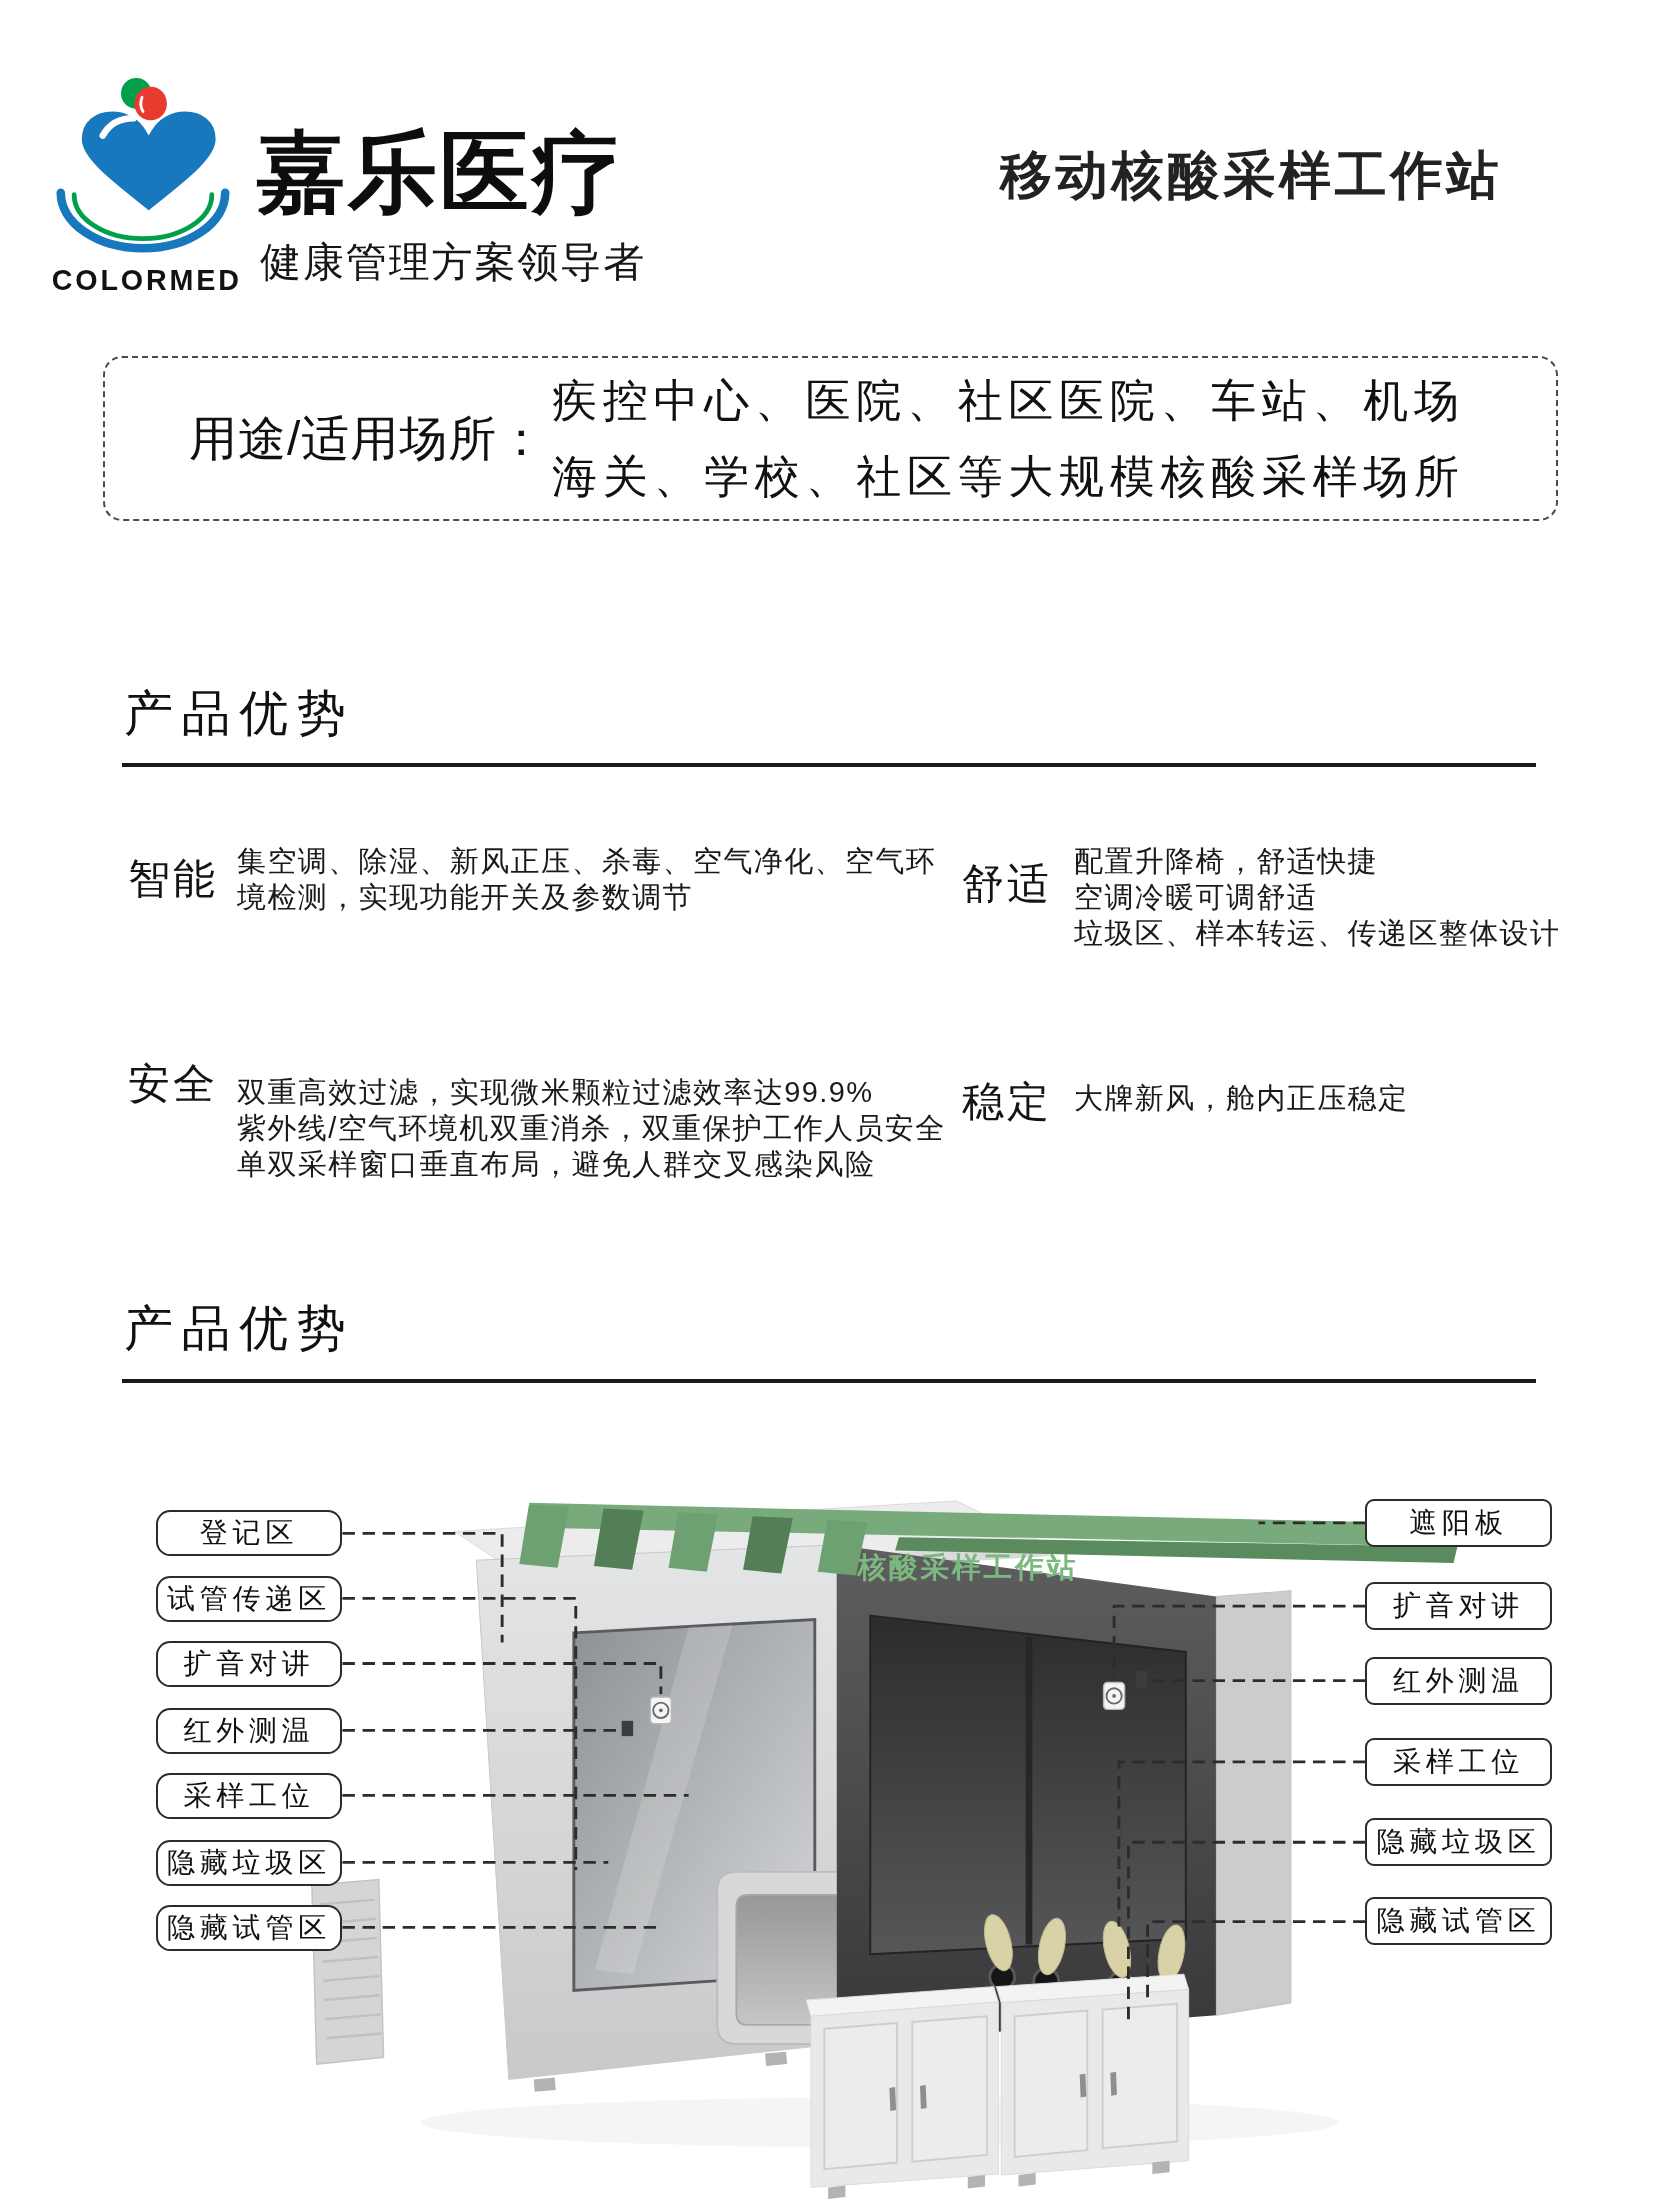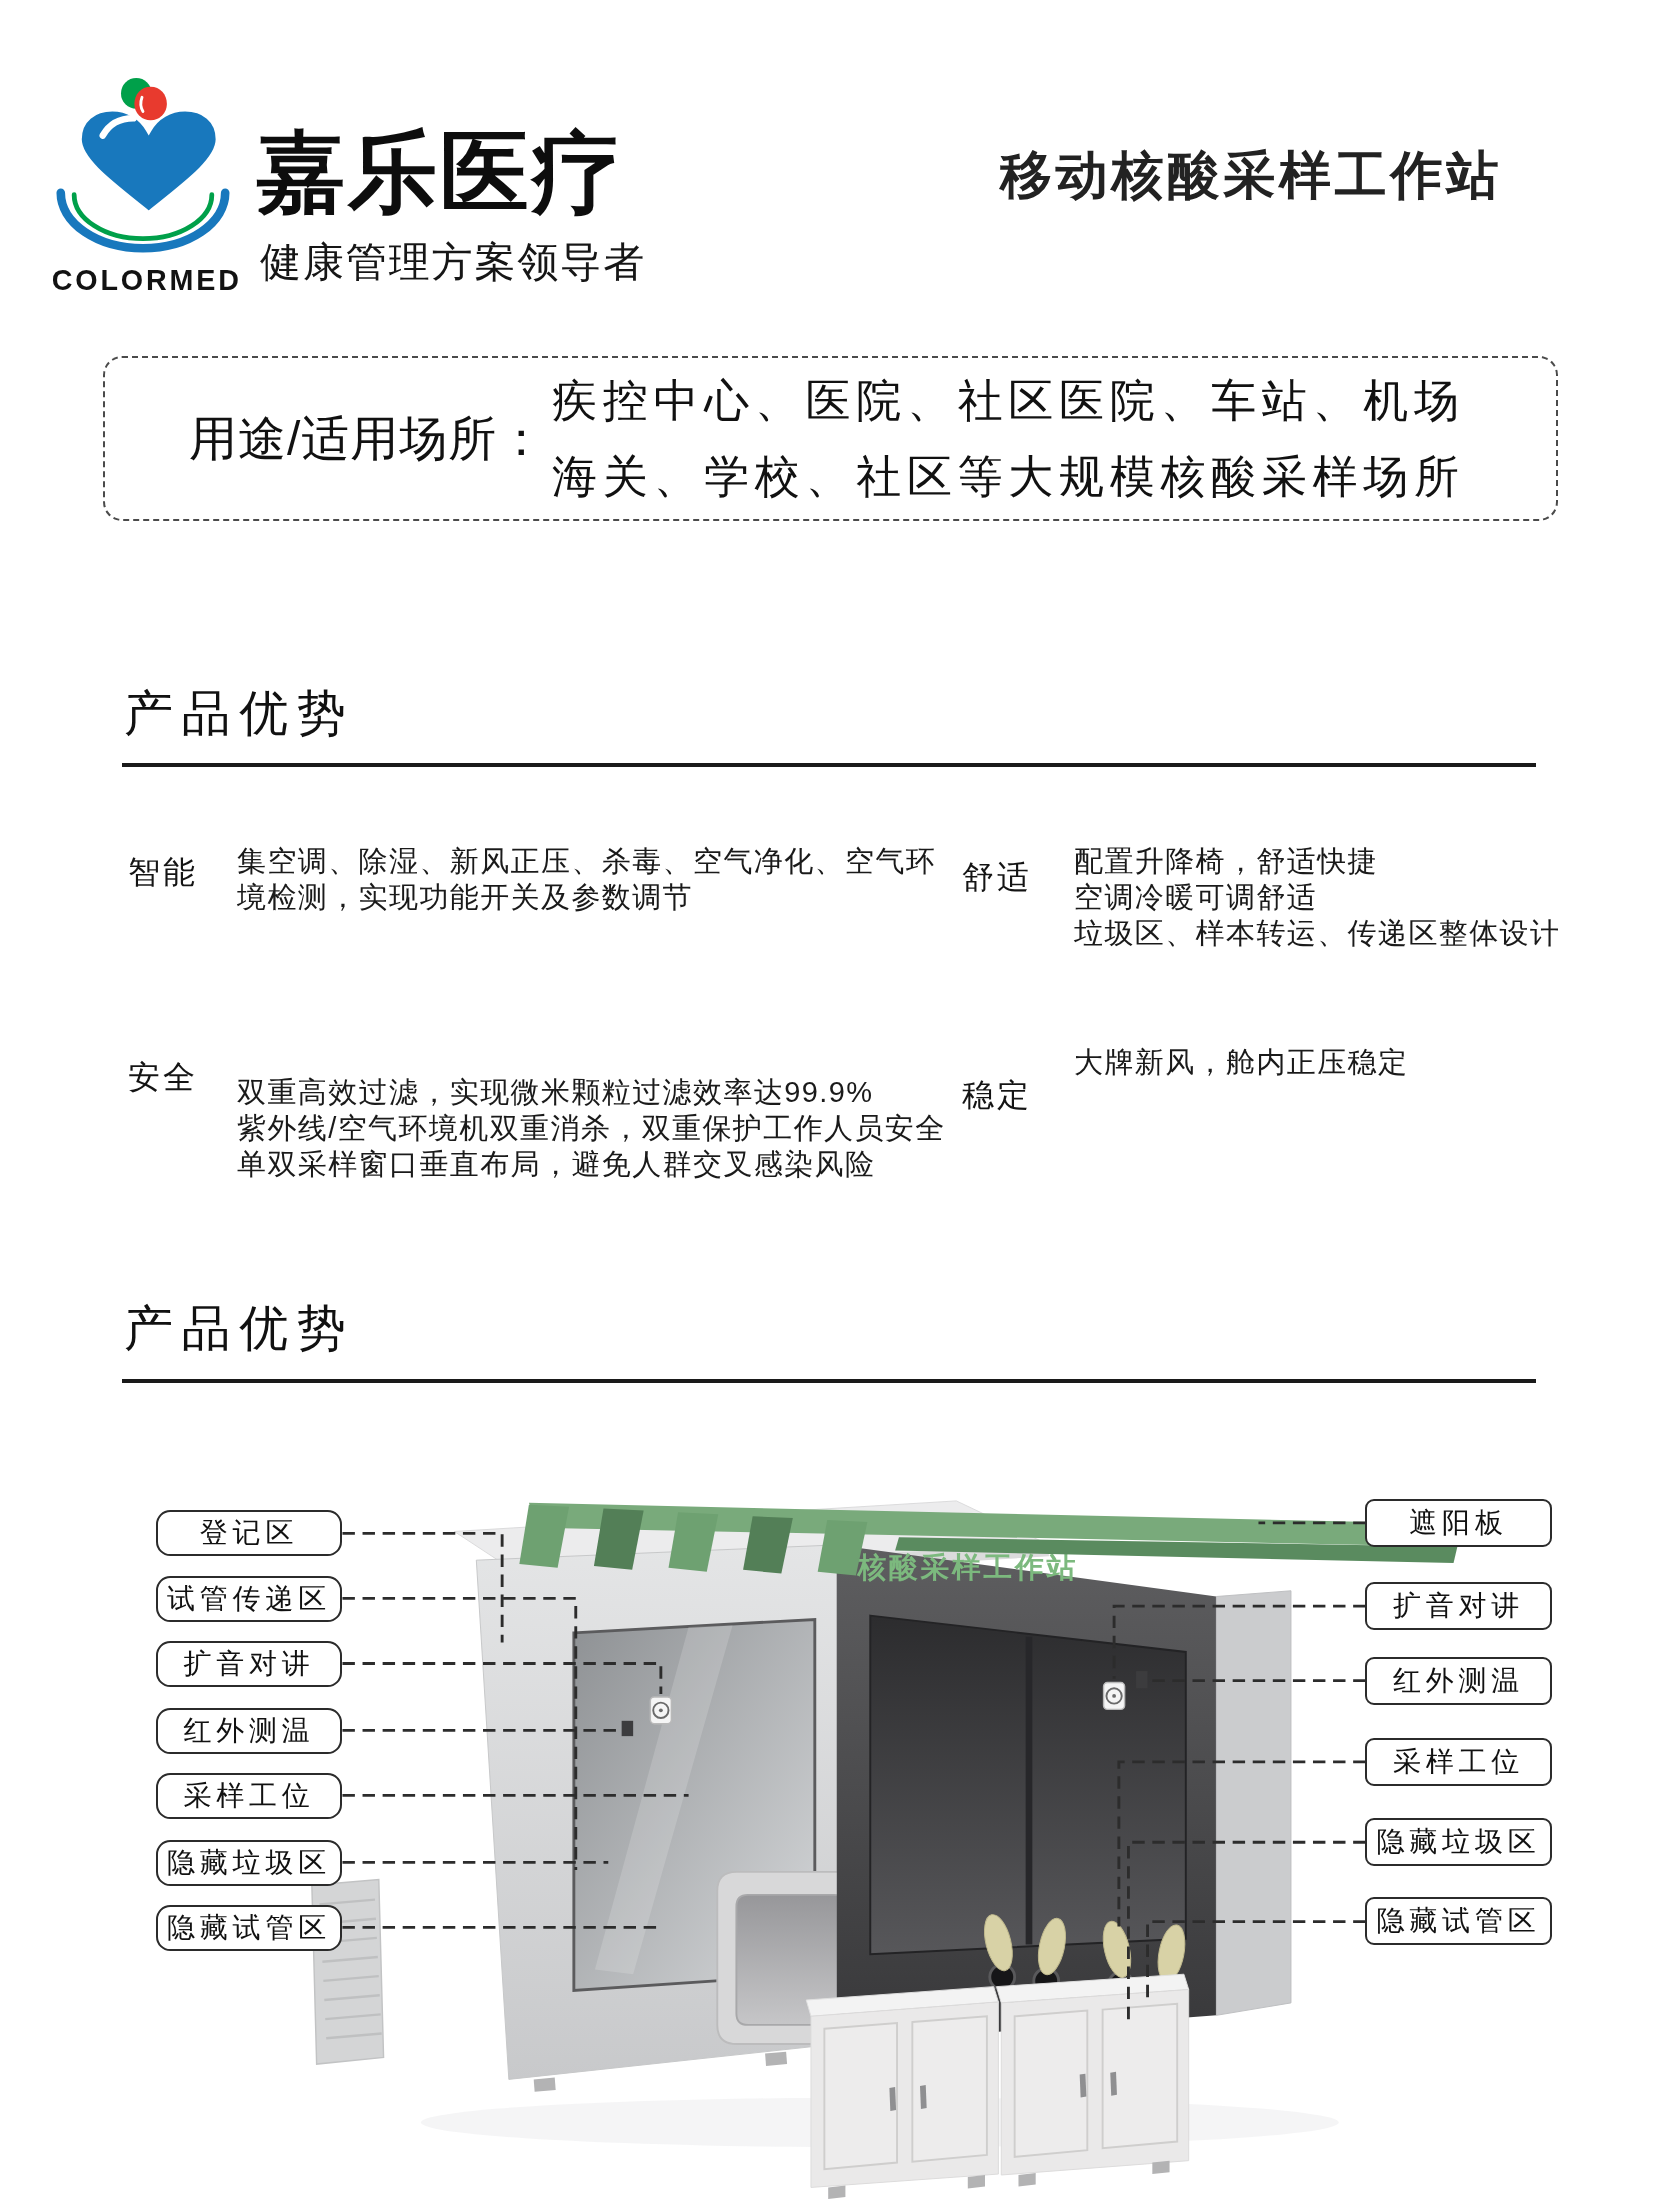--- a/index.html
+++ b/index.html
@@ -20,21 +20,21 @@
   .usage-line{font-size:45px;font-weight:400;letter-spacing:5.7px;line-height:76px;color:#111;white-space:nowrap;}
 
   
   .sec{font-size:49px;font-weight:500;letter-spacing:8.6px;color:#111;}
   .sec1{left:124px;top:681px;}
   .sec2{left:124px;top:1296px;}
   .rule{height:3.8px;background:#1a1a1a;left:122px;width:1414px;}
   .rule1{top:763px;} .rule2{top:1379px;}
 
   
-  .feature-name{font-size:32px;font-weight:500;letter-spacing:2.9px;color:#141414;white-space:nowrap;}
+  .feature-name{font-size:42px;font-weight:500;letter-spacing:2.9px;color:#141414;white-space:nowrap;}
   .feature-text{font-size:29px;font-weight:400;letter-spacing:1.4px;color:#1a1a1a;white-space:nowrap;}
   .lh38 .fl{line-height:36px;} .lh37 .fl{line-height:36px;}
 
   
   .label-box{position:absolute;width:186px;height:46px;border:2.9px solid #2b2b2b;border-radius:14.3px;background:#fff;
              box-sizing:border-box;display:flex;align-items:center;justify-content:center;
              font-size:28px;letter-spacing:4.8px;color:#111;z-index:3;white-space:nowrap;}
   .label-box.right{width:187px;height:48px;border-radius:9px;}
   .cabin-svg{position:absolute;left:287px;top:1453px;width:1200px;height:746px;z-index:1;}
   .logo-svg{position:absolute;left:53px;top:59px;width:201px;height:239px;}
@@ -91,21 +91,21 @@
   </div>
 
   <div class="abs feature-name" style="left:128px;top:1056px;">安全</div>
   <div class="abs feature-text lh37" style="left:237px;top:1046px;margin-top:28px;">
     <div class="fl">双重高效过滤，实现微米颗粒过滤效率达99.9%</div>
     <div class="fl">紫外线/空气环境机双重消杀，双重保护工作人员安全</div>
     <div class="fl">单双采样窗口垂直布局，避免人群交叉感染风险</div>
   </div>
 
   <div class="abs feature-name" style="left:962px;top:1074px;">稳定</div>
-  <div class="abs feature-text lh37" style="left:1074px;top:1044px;">
+  <div class="abs feature-text lh37" style="left:1074px;top:1080px;">
     <div class="fl">大牌新风，舱内正压稳定</div>
   </div>
 
   <div class="abs sec sec2">产品优势</div>
   <div class="abs rule rule2"></div>
 
   <svg class="cabin-svg" viewBox="0 0 1255 780">
     <defs>
       <linearGradient id="gWall" x1="0" y1="0" x2="0" y2="1">
         <stop offset="0" stop-color="#e4e5e6"></stop>

